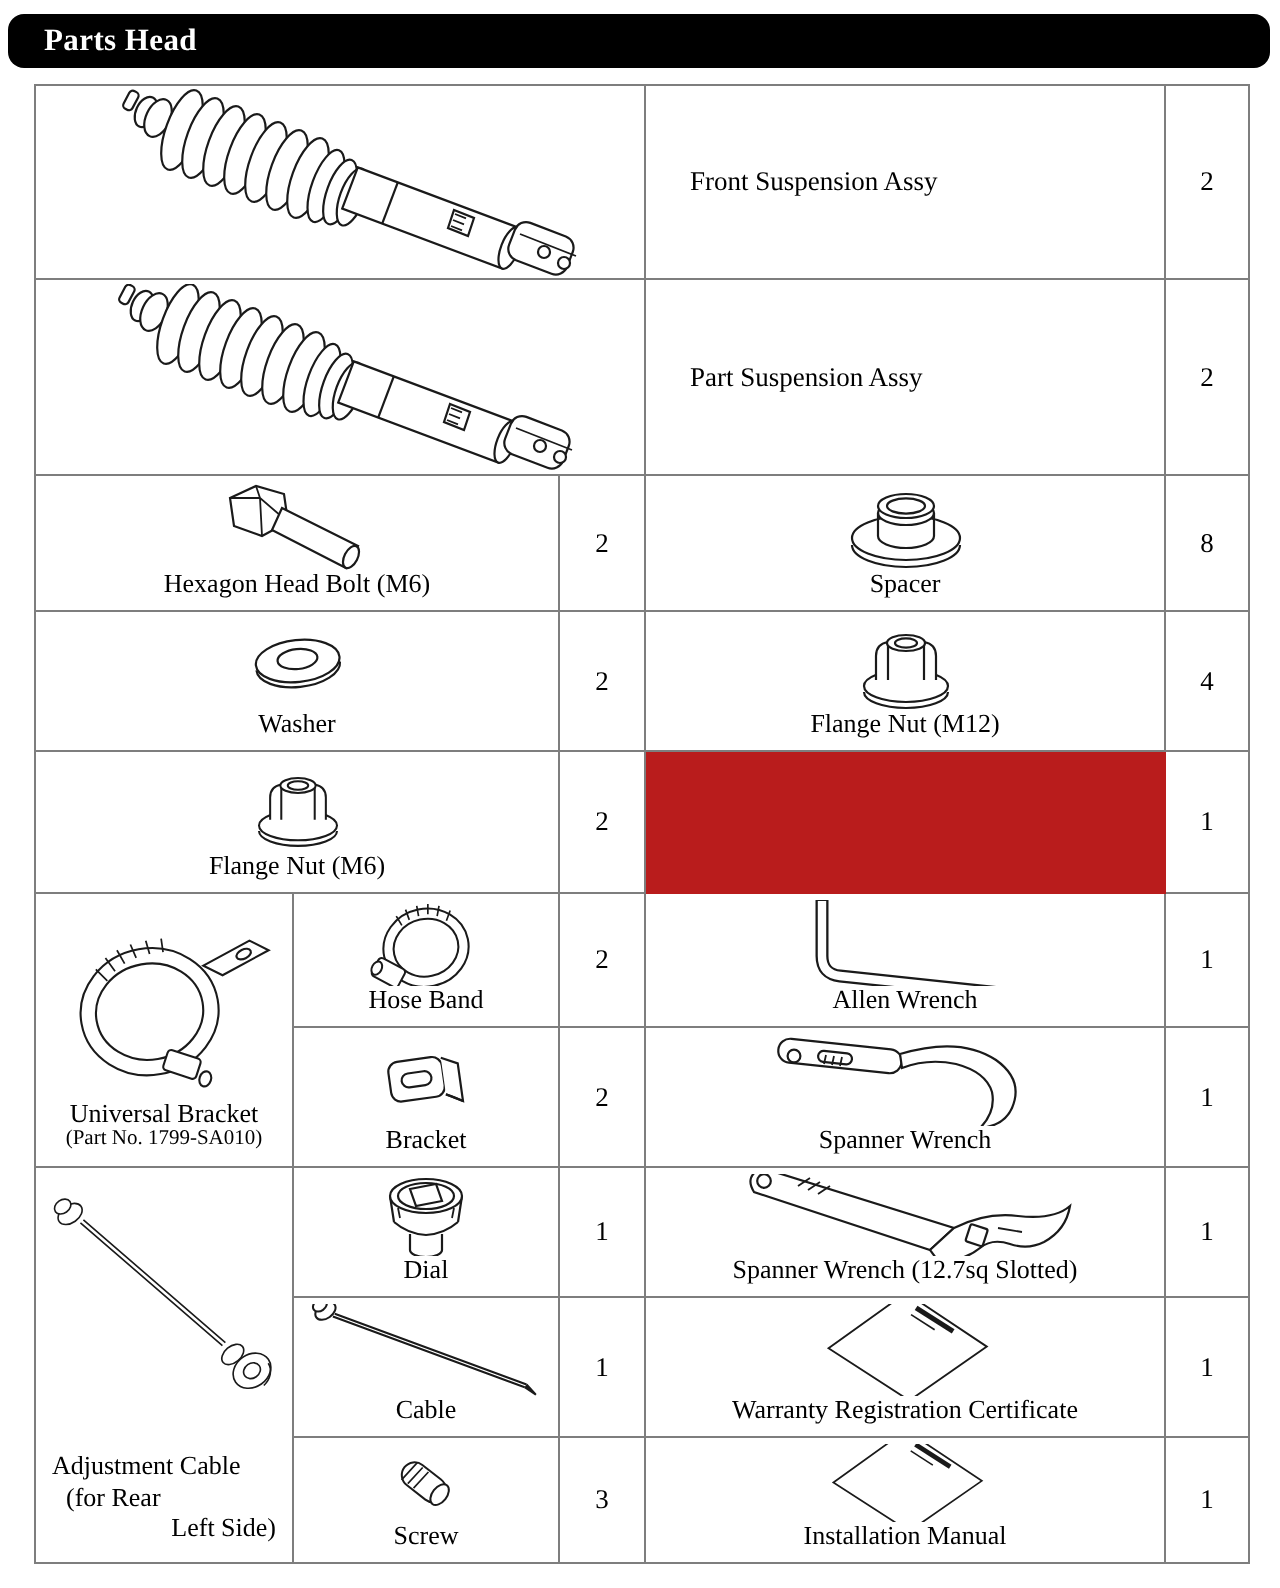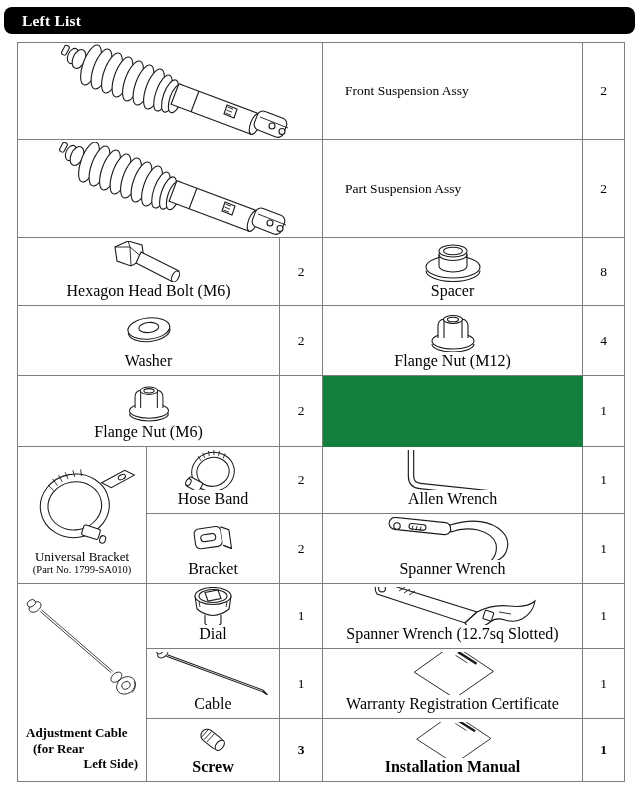--- a/index.html
+++ b/index.html
@@ -19,53 +19,53 @@
   }
   .title-bar .title-text{
     color:#fff;font-weight:bold;font-size:15.5px;letter-spacing:.2px;
   }
   .parts-table{
     position:absolute;left:17px;top:42px;
     display:grid;
     grid-template-columns:129px 133px 43px 260px 41px;
     grid-template-rows:97px 98px 68px 70px 71px 67px 70px 65px 70px 62px;
     border:1px solid var(--line);
-    background:#15803d;
+    background:#b91c1c;
   }
   .cell{
     border-right:1px solid var(--line);
     border-bottom:1px solid var(--line);
     background:#fff;
   }
   .no-r{border-right:none;}
-  .no-b{border-bottom:none;font-weight:bold;}
+  .no-b{border-bottom:none;}
   .item{
     display:flex;flex-direction:column;align-items:center;
     padding:3px 2px 5px;
   }
   .icon-wrap{flex:1;display:flex;align-items:center;justify-content:center;width:100%;overflow:hidden;}
-  .cell-label{font-size:16px;line-height:1.15;text-align:center;white-space:nowrap;}
+  .cell-label{font-size:13px;line-height:1.15;text-align:center;white-space:nowrap;}
   .qty{display:flex;align-items:center;justify-content:center;font-size:13.5px;}
   .assy-label{display:flex;align-items:center;padding-left:22px;font-size:13.5px;}
   .img-cell{display:flex;align-items:center;justify-content:center;}
   .group-cell{display:flex;flex-direction:column;align-items:center;justify-content:center;padding:4px 2px;}
   .group-title{font-size:13px;text-align:left;line-height:1.1;}
   .group-sub{font-size:10.5px;text-align:center;line-height:1.2;}
   .cable-text{width:112px;font-size:13px;line-height:1.22;margin-top:2px;}
   .cable-l1{text-align:left;}
   .cable-l2{text-align:left;padding-left:7px;}
   .cable-l3{text-align:right;}
   svg{display:block;}
   .stroked{stroke:var(--ink);fill:#fff;stroke-width:1.1;}
 </style>
 </head>
 <body>
 
 <div class="title-bar">
-  <span class="title-text">Left List</span>
+  <span class="title-text">Parts Head</span>
 </div>
 
 <svg width="0" height="0" style="position:absolute">
   <defs>
     <g id="coilover" stroke="#1a1a1a" fill="#fff" stroke-width="1.1">
       <rect x="22" y="1" width="5" height="10" rx="2" transform="rotate(28 24 6)"></rect>
       <ellipse cx="32" cy="12" rx="5" ry="8" transform="rotate(25 32 12)"></ellipse>
       <ellipse cx="38" cy="15" rx="6" ry="10" transform="rotate(25 38 15)"></ellipse>
       <ellipse cx="50" cy="21" rx="8" ry="21" transform="rotate(20 50 21)"></ellipse>
       <ellipse cx="60.5" cy="25" rx="8" ry="21" transform="rotate(20 60.5 25)"></ellipse>

